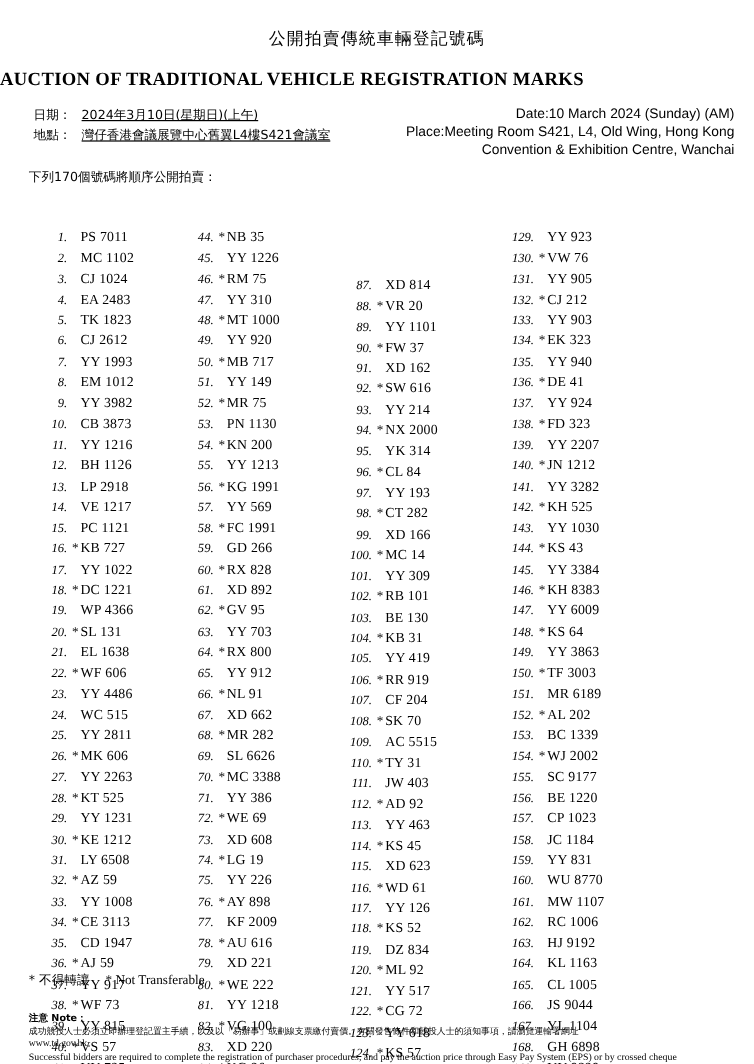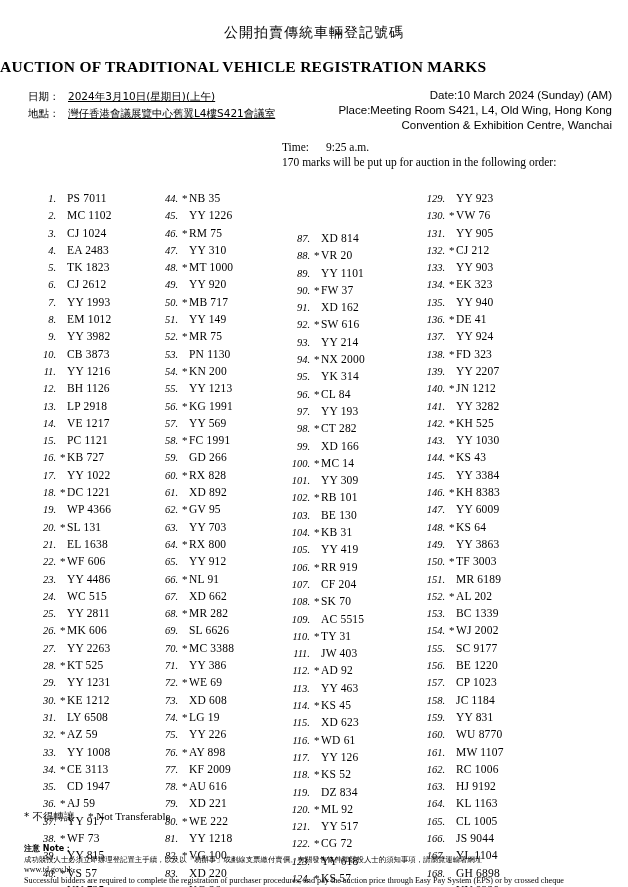--- a/index.html
+++ b/index.html
@@ -146,26 +146,21 @@
       <span class="kv">
         <span class="k-en">Date:</span><span class="v">10 March 2024 (Sunday) (AM)</span>
       </span>
       <span class="kv">
         <span class="k-en">Place:</span><span class="v">Meeting Room S421, L4, Old Wing, Hong Kong</span>
         <span class="v-indent">Convention &amp; Exhibition Centre, Wanchai</span>
       </span>
     </div>
 
     <div class="row2-left">
-    </div>
-    <div class="row2-right">
-      <span class="kv">
-        <span class="k-en">Time:</span><span class="v">9:25 a.m.</span>
-      </span>
-      <span class="kv">170 marks will be put up for auction in the following order:</span>
+      <span class="kv">下列170個號碼將順序公開拍賣：</span>
     </div>
   </div>
 
   <div class="marks">
     <div class="col col1">
         <div class="mark"><span class="num">1.</span><span class="star"></span><span class="mk">PS   7011</span></div>
         <div class="mark"><span class="num">2.</span><span class="star"></span><span class="mk">MC  1102</span></div>
         <div class="mark"><span class="num">3.</span><span class="star"></span><span class="mk">CJ   1024</span></div>
         <div class="mark"><span class="num">4.</span><span class="star"></span><span class="mk">EA   2483</span></div>
         <div class="mark"><span class="num">5.</span><span class="star"></span><span class="mk">TK   1823</span></div>

